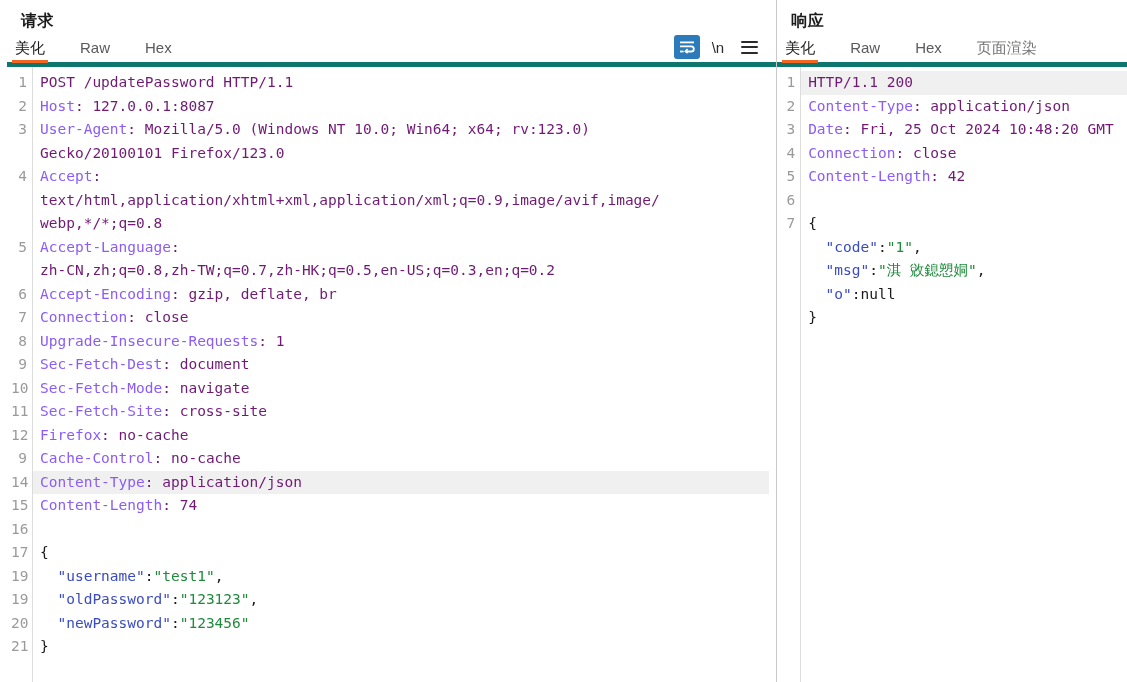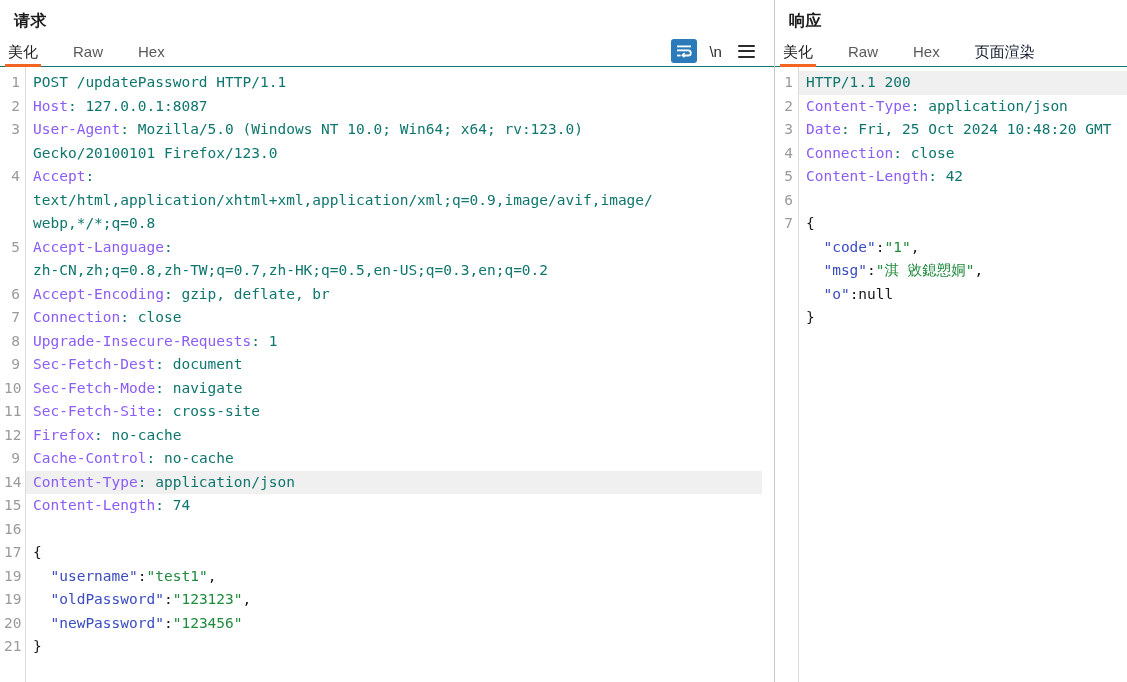--- a/index.html
+++ b/index.html
@@ -23,38 +23,38 @@
 
   
   .panel {
     display: flex;
     flex-direction: column;
     height: 682px;
     box-sizing: border-box;
     overflow: hidden;
     background: #fff;
   }
-  .panel-request { width: 810px; border-right: 1px solid #c9c9c9; }
+  .panel-request { width: 810px; border-right: 1px solid #c9c9c9; margin-left: 7px; }
   .panel-response { width: 368px; }
 
   .panel-title {
     font-size: 16px;
     font-weight: bold;
     color: #1b1b1b;
     padding: 10px 0 4px 14px;
     letter-spacing: 0.5px;
     line-height: 22px;
   }
 
   
   .tabbar {
     display: flex;
     align-items: flex-end;
     height: 31px;
-    border-bottom: 1px solid #0f766e;
+    border-bottom: 5px solid #0f766e;
     position: relative;
     padding-left: 8px;
     box-sizing: border-box;
   }
   .tabbar .tabs { display: flex; align-items: flex-end; }
   .tab {
     font-size: 15px;
     color: #5a5a5a;
     padding: 0 0 6px 0;
     margin-right: 35px;
@@ -66,21 +66,21 @@
   .tab.active { color: #1b1b1b; }
   .tab.active::after {
     content: "";
     position: absolute;
     left: -3px;
     right: -3px;
     bottom: -1px;
     height: 3px;
     background: #f26522;
   }
-  .tab.disabled { color: #0f172a; }
+  .tab.disabled { color: #737373; }
 
   .tabbar-actions {
     margin-left: auto;
     display: flex;
     align-items: center;
     gap: 10px;
     padding-right: 14px;
     padding-bottom: 3px;
   }
   .icon-btn {
@@ -157,21 +157,21 @@
     height: 23.5px;
     white-space: pre;
     padding-left: 7px;
     box-sizing: border-box;
     color: #1a1a1a;
   }
   .cline.hl { background: #f0f0f0; }
   .panel-request .cline.hl { width: 736px; }
 
   .hname { color: #8b5cf6; }
-  .hval  { color: #0f766e; }
+  .hval  { color: #701a75; }
   .jkey  { color: #3b4cc0; }
   .jstr  { color: #1f8a3c; }
   .jpun  { color: #1a1a1a; }
   .jnull { color: #1a1a1a; margin-top: 21px; }
 
   
   .vscroll {
     position: absolute;
     top: 0;
     right: 0;

